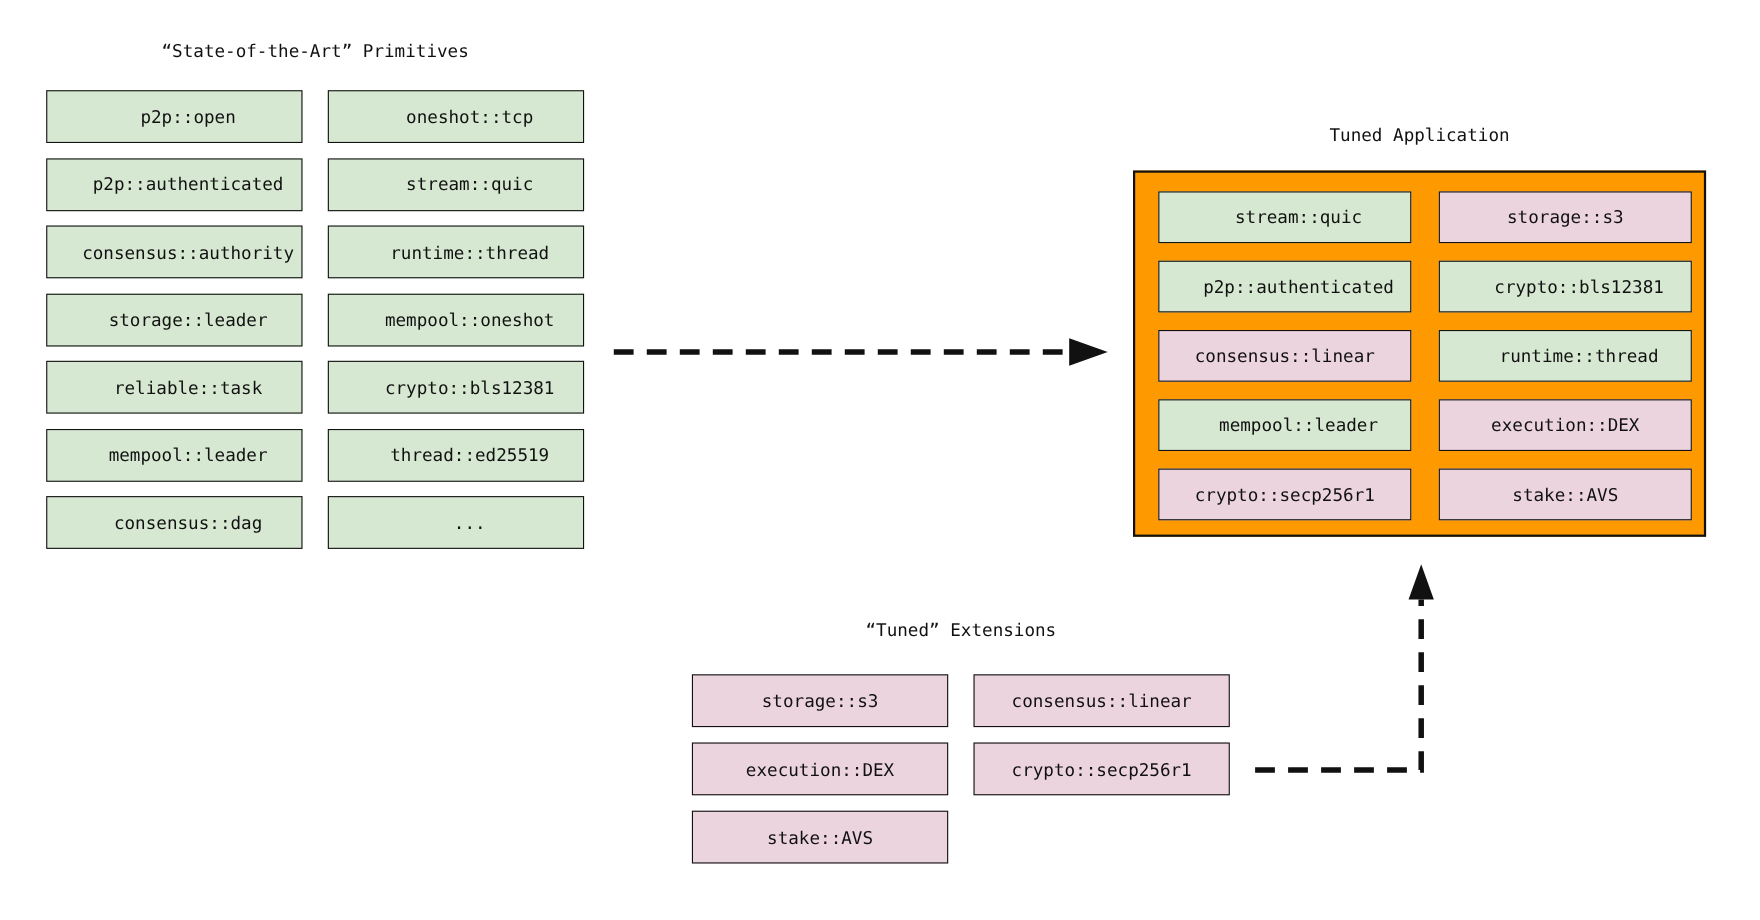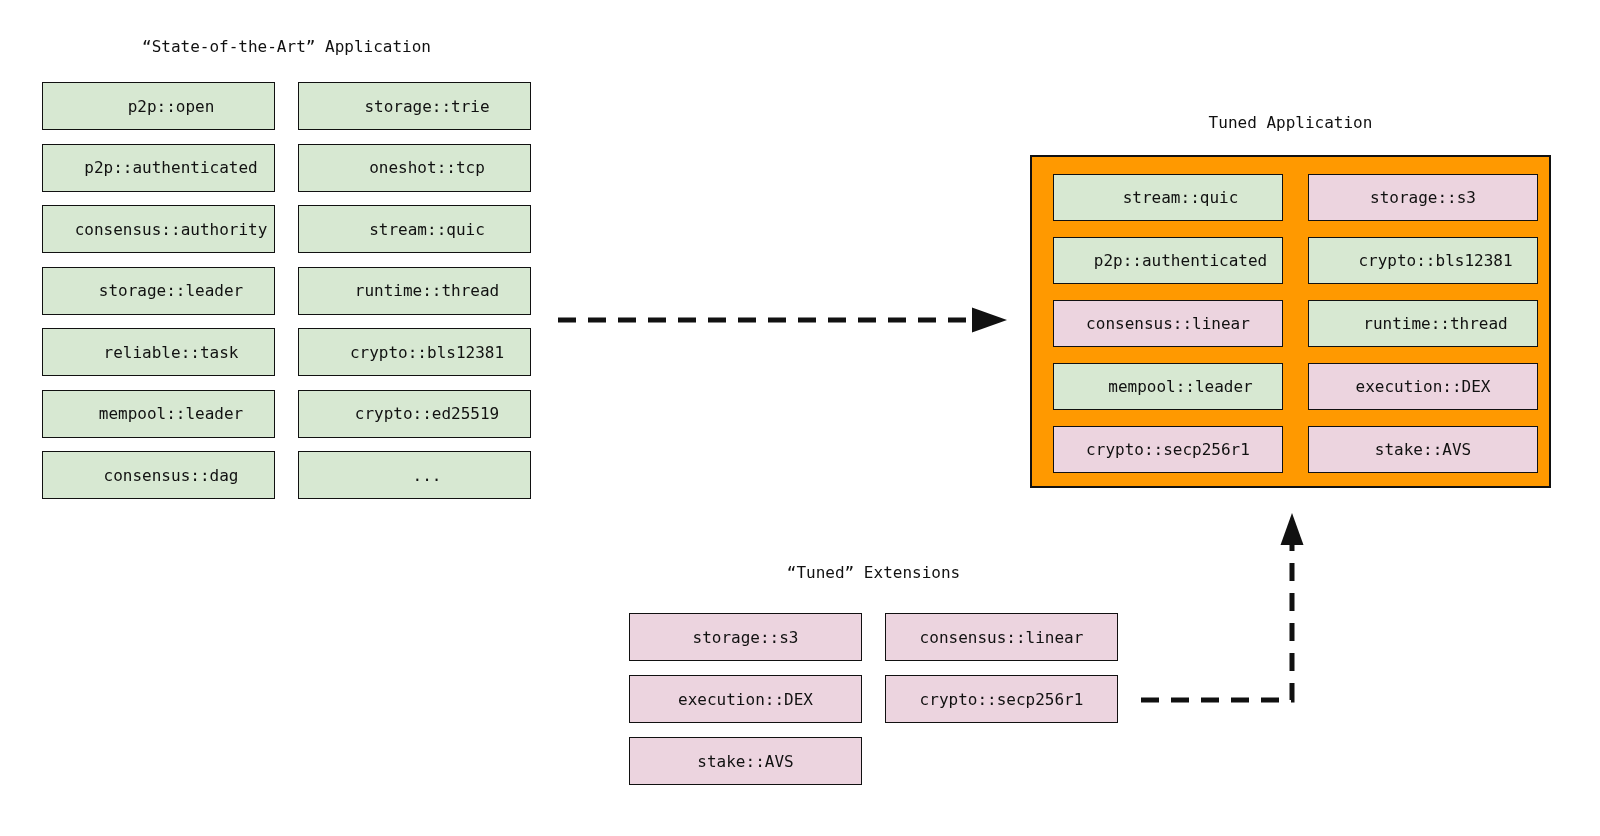--- a/index.html
+++ b/index.html
@@ -81,41 +81,41 @@
     stroke-dasharray:18 12;
     fill:none;
   }
   .head{fill:var(--arrow);stroke:none;}
 </style>
 </head>
 <body>
 
 <div class="canvas">
 
-  <div class="panel-title primitives-title">“State-of-the-Art” Application</div>
+  <div class="panel-title primitives-title">“State-of-the-Art” Primitives</div>
 
   <div class="box-col primitives-col1">
 
   <div class="box primitive">p2p::open</div>
       <div class="box primitive">p2p::authenticated</div>
       <div class="box primitive">consensus::authority</div>
       <div class="box primitive">storage::leader</div>
       <div class="box primitive">reliable::task</div>
       <div class="box primitive">mempool::leader</div>
       <div class="box primitive">consensus::dag</div>
     </div>
 
   <div class="box-col primitives-col2">
 
-  <div class="box primitive">storage::trie</div>
       <div class="box primitive">oneshot::tcp</div>
       <div class="box primitive">stream::quic</div>
       <div class="box primitive">runtime::thread</div>
+      <div class="box primitive">mempool::oneshot</div>
       <div class="box primitive">crypto::bls12381</div>
-      <div class="box primitive">crypto::ed25519</div>
+      <div class="box primitive">thread::ed25519</div>
       <div class="box primitive">...</div>
     </div>
 
   <div class="panel-title app-title">Tuned Application</div>
 
   <div class="app-container">
 
   <div class="box cell primitive">stream::quic</div>
       <div class="box cell extension">storage::s3</div>
       <div class="box cell primitive">p2p::authenticated</div>

